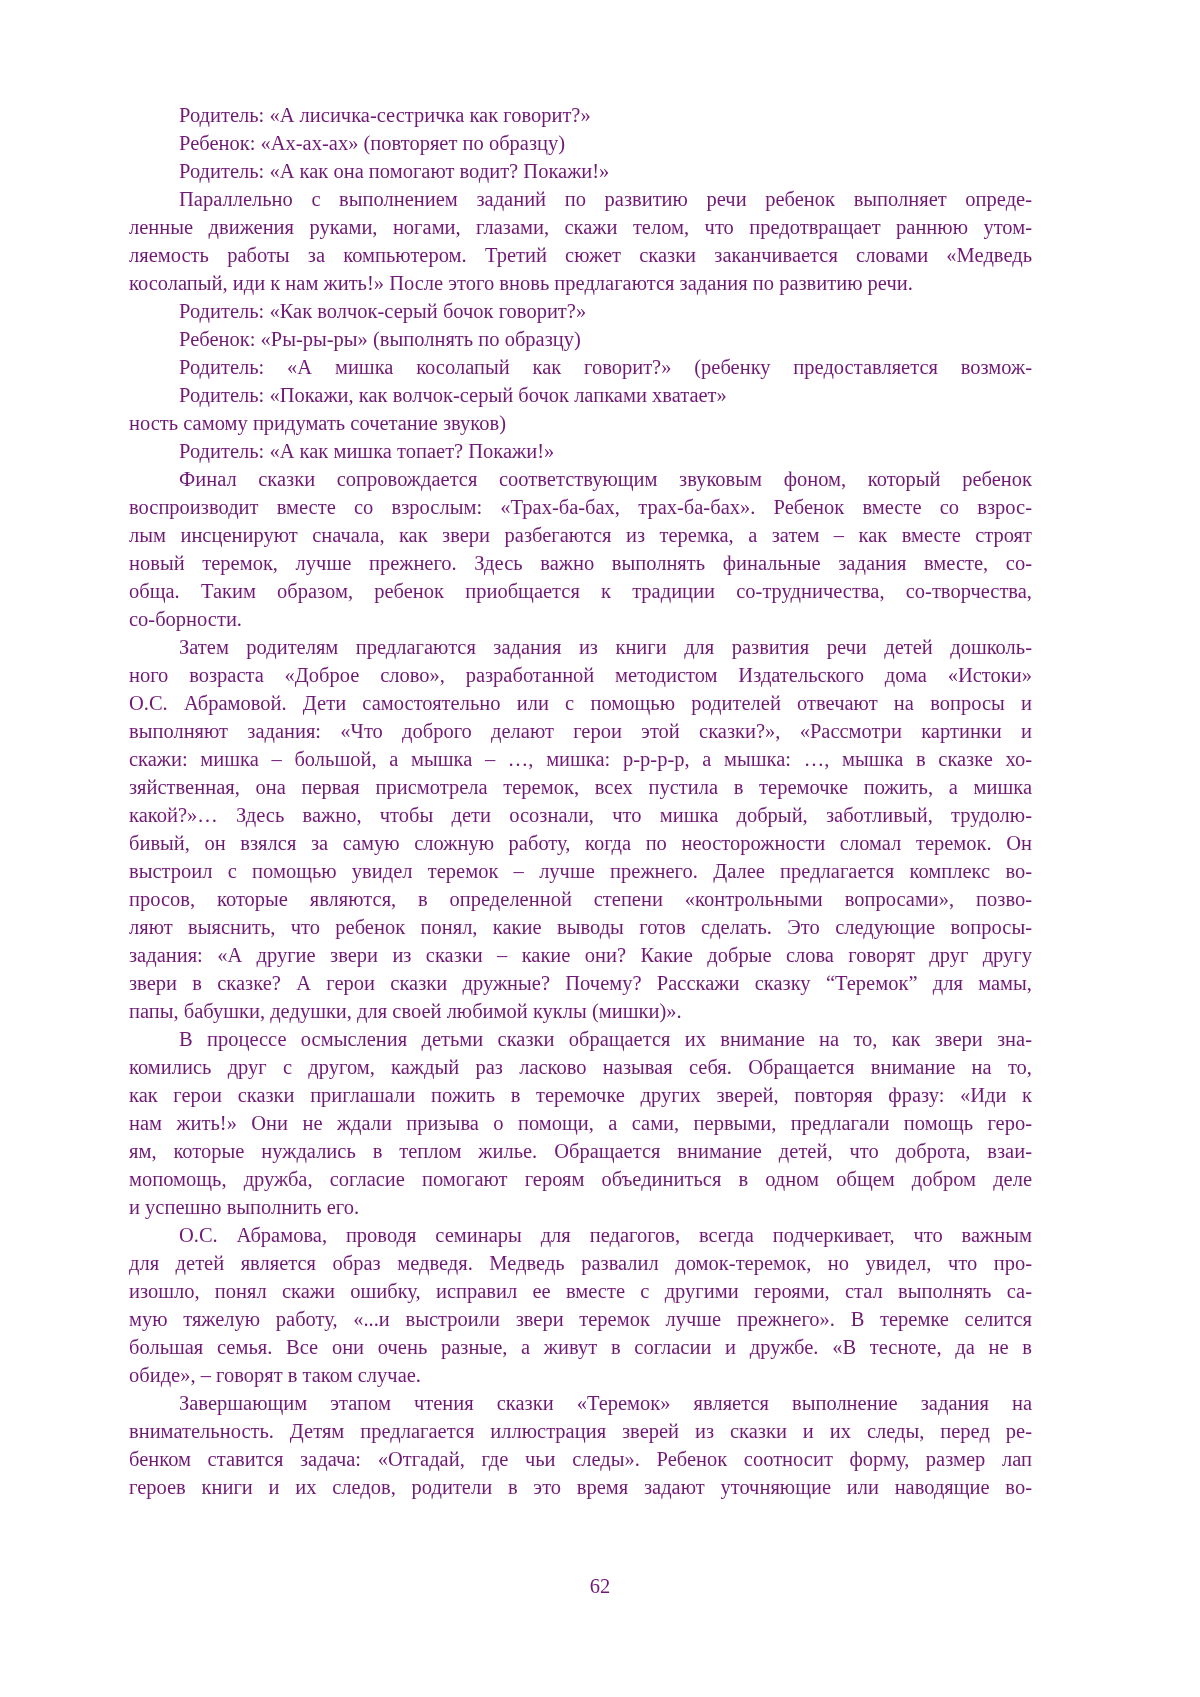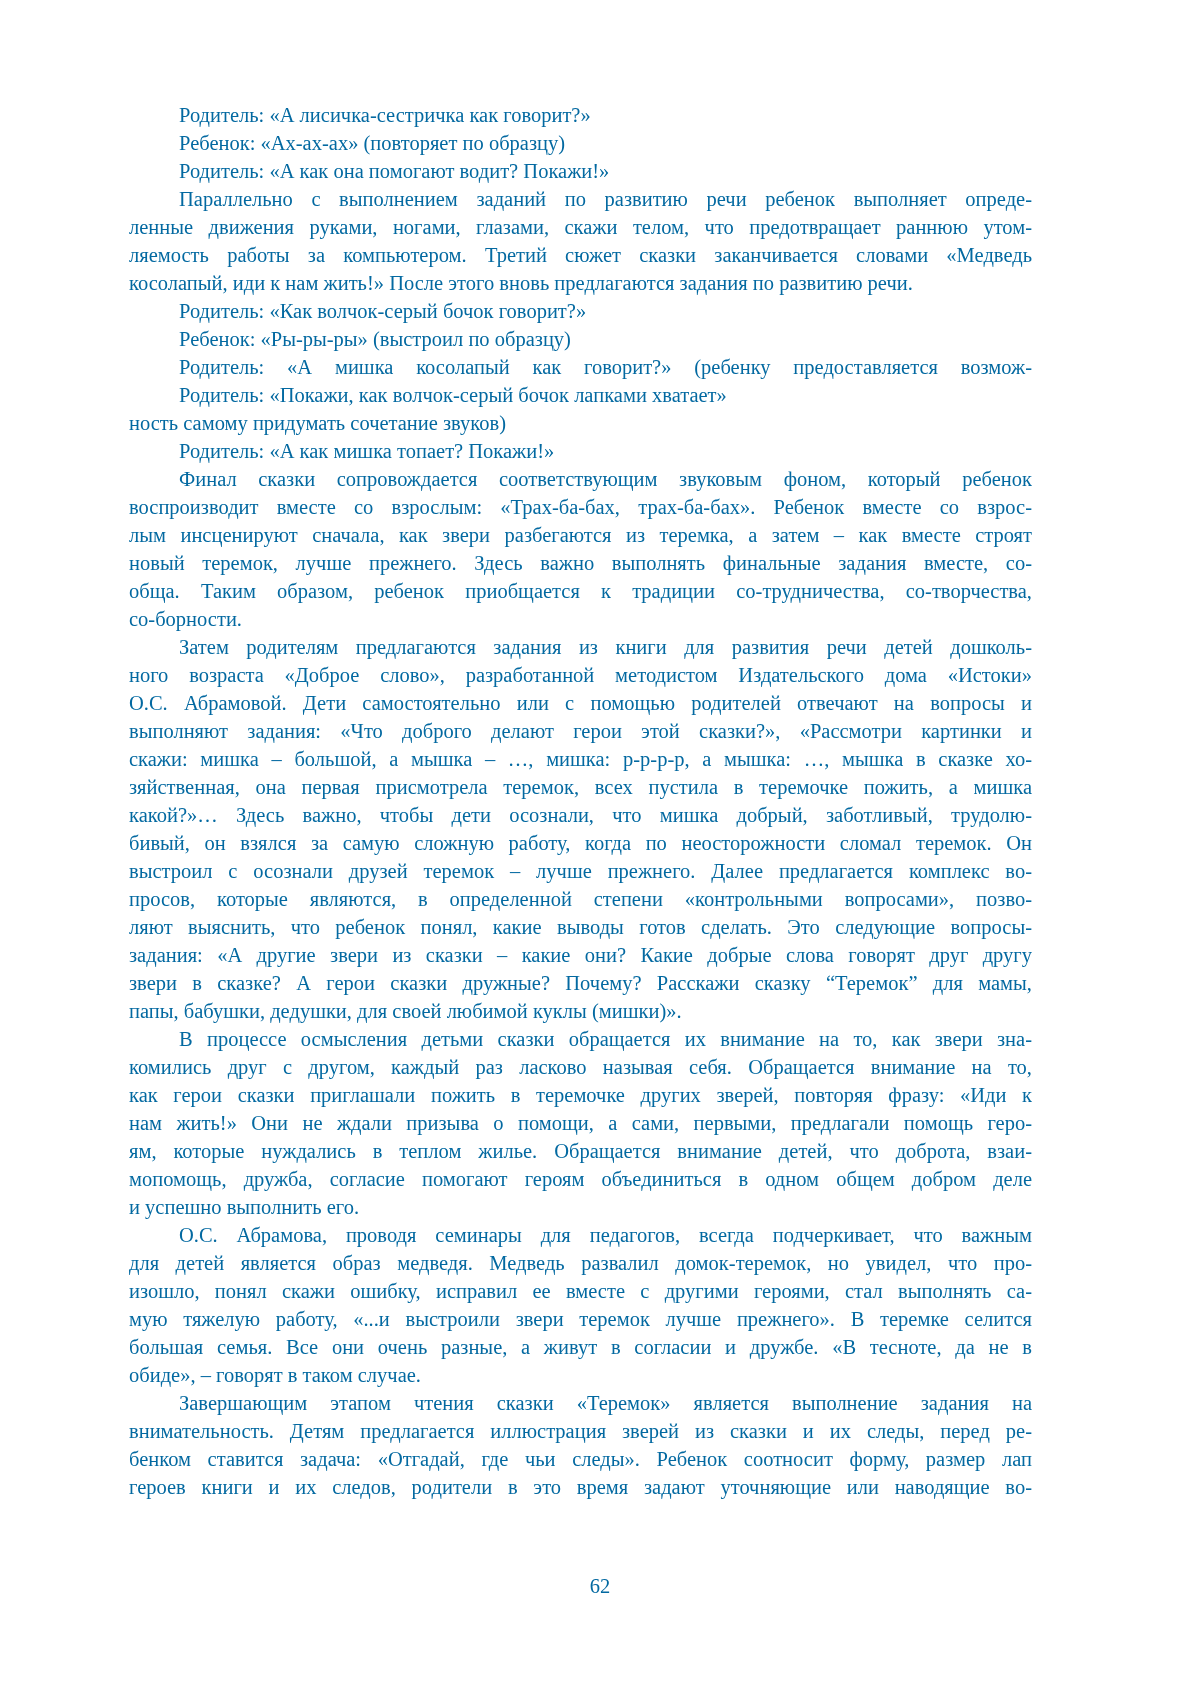--- a/index.html
+++ b/index.html
@@ -44,50 +44,50 @@
     top: 1572px;
     width: 100%;
     text-align: center;
     font-size: 20.5px;
     line-height: 28px;
   }
 </style>
 </head>
 <body>
 
-<div class="page" style="background: rgb(255, 255, 255); color: #0369a1; text-decoration: underline;">
+<div class="page" style="background: rgb(255, 255, 255); color: #701a75; text-decoration: underline;">
   <div class="text-block">
       <div class="line i">Родитель: «А лисичка-сестричка как говорит?»</div>
       <div class="line i">Ребенок: «Ах-ах-ах» (повторяет по образцу)</div>
       <div class="line i">Родитель: «А как она помогают водит? Покажи!»</div>
       <div class="line j i">Параллельно с выполнением заданий по развитию речи ребенок выполняет опреде-</div>
       <div class="line j">ленные движения руками, ногами, глазами, скажи телом, что предотвращает раннюю утом-</div>
       <div class="line j">ляемость работы за компьютером. Третий сюжет сказки заканчивается словами «Медведь</div>
       <div class="line">косолапый, иди к нам жить!» После этого вновь предлагаются задания по развитию речи.</div>
       <div class="line i">Родитель: «Как волчок-серый бочок говорит?»</div>
-      <div class="line i">Ребенок: «Ры-ры-ры» (выстроил по образцу)</div>
+      <div class="line i">Ребенок: «Ры-ры-ры» (выполнять по образцу)</div>
       <div class="line j i">Родитель: «А мишка косолапый как говорит?» (ребенку предоставляется возмож-</div>
       <div class="line i">Родитель: «Покажи, как волчок-серый бочок лапками хватает»</div>
       <div class="line">ность самому придумать сочетание звуков)</div>
       <div class="line i">Родитель: «А как мишка топает? Покажи!»</div>
       <div class="line j i">Финал сказки сопровождается соответствующим звуковым фоном, который ребенок</div>
       <div class="line j">воспроизводит вместе со взрослым: «Трах-ба-бах, трах-ба-бах». Ребенок вместе со взрос-</div>
       <div class="line j">лым инсценируют сначала, как звери разбегаются из теремка, а затем – как вместе строят</div>
       <div class="line j">новый теремок, лучше прежнего. Здесь важно выполнять финальные задания вместе, со-</div>
       <div class="line j">обща. Таким образом, ребенок приобщается к традиции со-трудничества, со-творчества,</div>
       <div class="line">со-борности.</div>
       <div class="line j i">Затем родителям предлагаются задания из книги для развития речи детей дошколь-</div>
       <div class="line j">ного возраста «Доброе слово», разработанной методистом Издательского дома «Истоки»</div>
       <div class="line j">О.С. Абрамовой. Дети самостоятельно или с помощью родителей отвечают на вопросы и</div>
       <div class="line j">выполняют задания: «Что доброго делают герои этой сказки?», «Рассмотри картинки и</div>
       <div class="line j">скажи: мишка – большой, а мышка – …, мишка: р-р-р-р, а мышка: …, мышка в сказке хо-</div>
       <div class="line j">зяйственная, она первая присмотрела теремок, всех пустила в теремочке пожить, а мишка</div>
       <div class="line j">какой?»… Здесь важно, чтобы дети осознали, что мишка добрый, заботливый, трудолю-</div>
       <div class="line j">бивый, он взялся за самую сложную работу, когда по неосторожности сломал теремок. Он</div>
-      <div class="line j">выстроил с осознали друзей теремок – лучше прежнего. Далее предлагается комплекс во-</div>
+      <div class="line j">выстроил с помощью увидел теремок – лучше прежнего. Далее предлагается комплекс во-</div>
       <div class="line j">просов, которые являются, в определенной степени «контрольными вопросами», позво-</div>
       <div class="line j">ляют выяснить, что ребенок понял, какие выводы готов сделать. Это следующие вопросы-</div>
       <div class="line j">задания: «А другие звери из сказки – какие они? Какие добрые слова говорят друг другу</div>
       <div class="line j">звери в сказке? А герои сказки дружные? Почему? Расскажи сказку “Теремок” для мамы,</div>
       <div class="line">папы, бабушки, дедушки, для своей любимой куклы (мишки)».</div>
       <div class="line j i">В процессе осмысления детьми сказки обращается их внимание на то, как звери зна-</div>
       <div class="line j">комились друг с другом, каждый раз ласково называя себя. Обращается внимание на то,</div>
       <div class="line j">как герои сказки приглашали пожить в теремочке других зверей, повторяя фразу: «Иди к</div>
       <div class="line j">нам жить!» Они не ждали призыва о помощи, а сами, первыми, предлагали помощь геро-</div>
       <div class="line j">ям, которые нуждались в теплом жилье. Обращается внимание детей, что доброта, взаи-</div>

